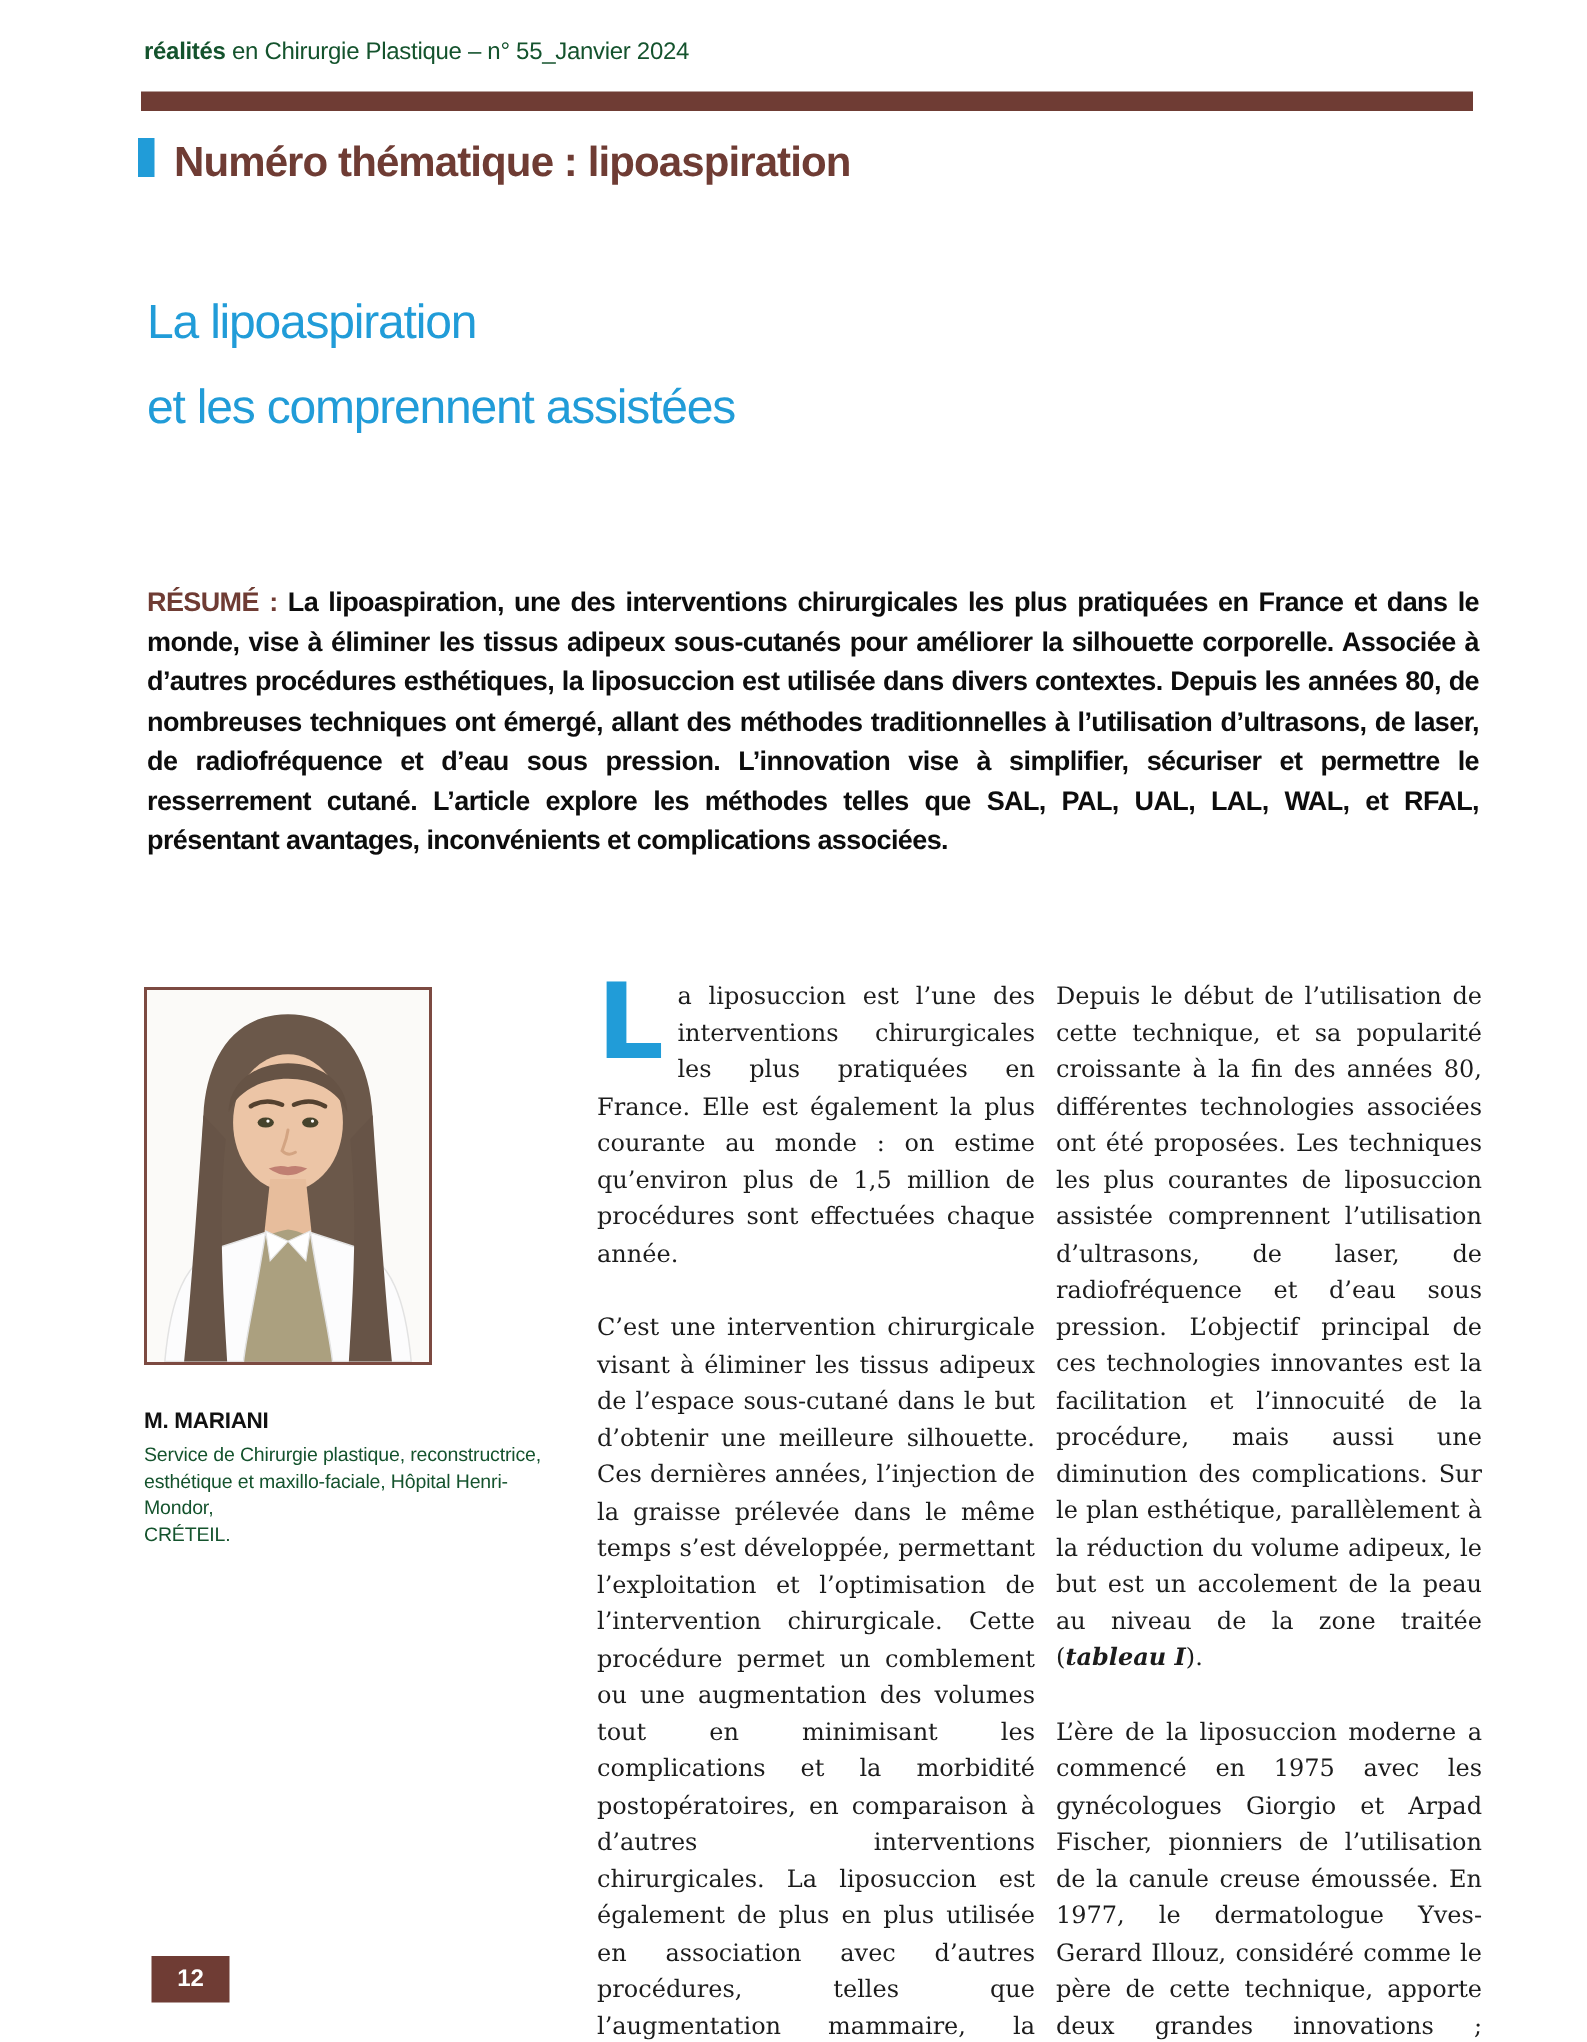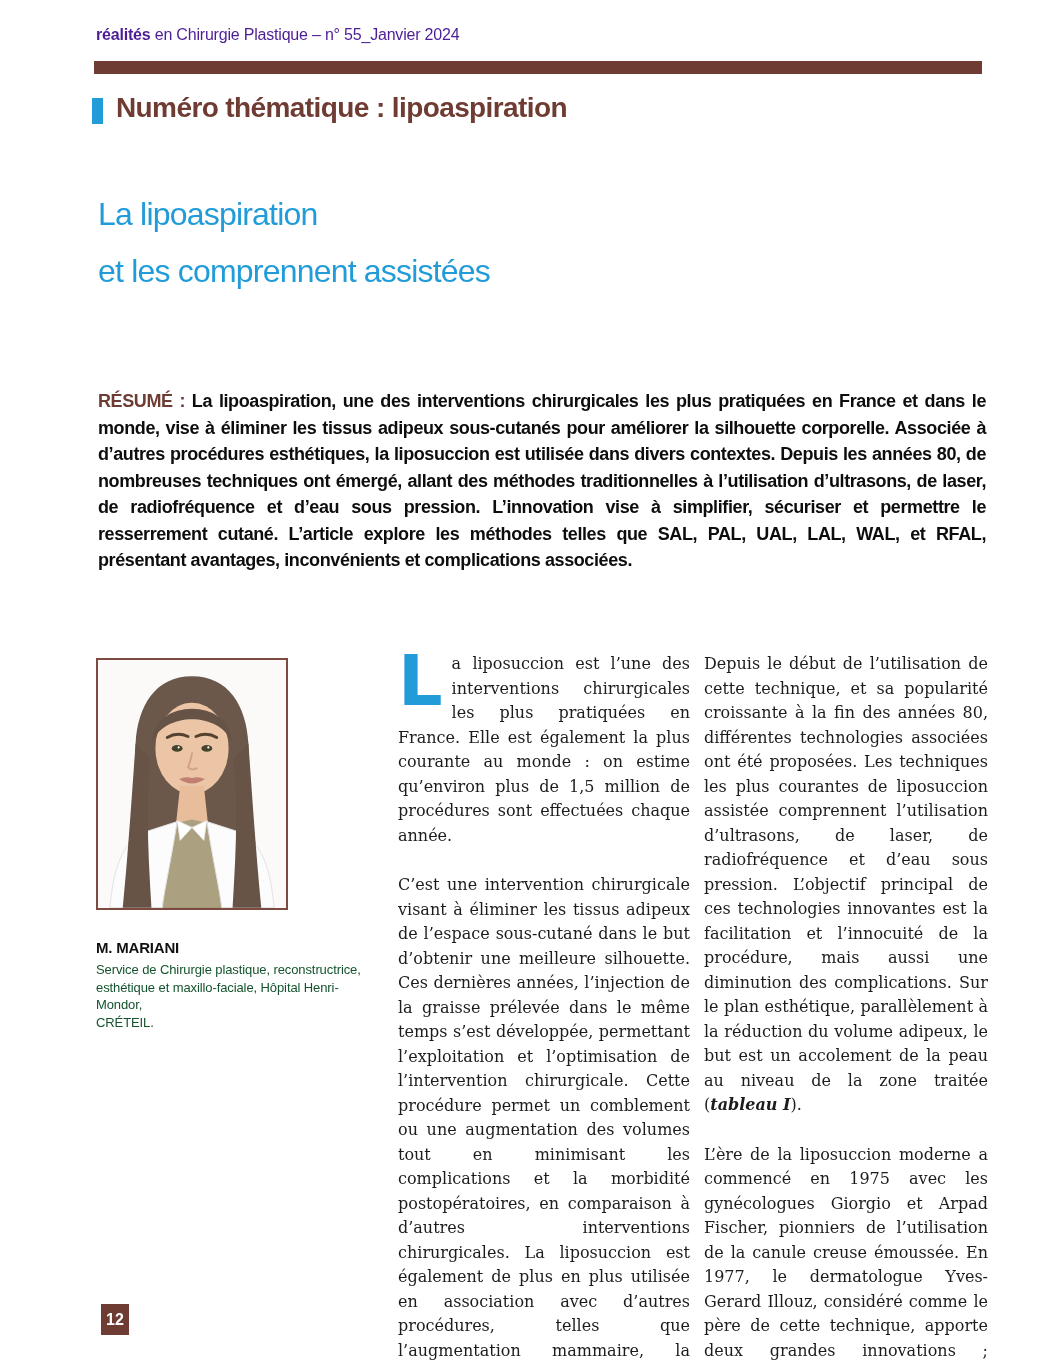--- a/index.html
+++ b/index.html
@@ -15,32 +15,32 @@
     font-family:"Liberation Sans",sans-serif;
     color:var(--ink);
     position:relative;
     overflow:hidden;
   }
   .page{position:absolute;inset:0;}
 
   
   .journal-header{
     position:absolute;left:96px;top:26px;
-    font-size:16px;letter-spacing:-0.2px;color:#4c1d95;
+    font-size:16px;letter-spacing:-0.2px;color:#14532d;
   }
   .journal-header .brand{font-weight:bold;}
   .rule{
     position:absolute;left:94px;top:61px;width:888px;height:13px;
     background:var(--maroon);
   }
 
   
   .section-heading{
     position:absolute;left:92px;top:92px;
-    display:flex;align-items:flex-end;
+    display:flex;align-items:flex-start;
   }
   .section-bullet{
     width:11px;height:26px;background:var(--blue);
     margin-right:13px;flex:0 0 auto;
   }
   .section-label{
     font-size:28px;font-weight:bold;color:var(--maroon);
     letter-spacing:-0.6px;
   }
 
@@ -97,21 +97,21 @@
     letter-spacing:-0.2px;margin-bottom:5px;
   }
   .author-affiliation{
     font-size:13px;line-height:17.5px;color:#14532d;
     letter-spacing:-0.1px;white-space:pre-line;
   }
 
   
   .page-number-badge{
     position:absolute;left:101px;top:1304px;
-    width:28px;height:31px;background:var(--maroon);
+    width:52px;height:31px;background:var(--maroon);
     color:#fff;font-weight:bold;font-size:16px;
     display:flex;align-items:center;justify-content:center;
   }
 </style>
 </head>
 <body>
 
 <div class="page">
 
   <div class="journal-header">

